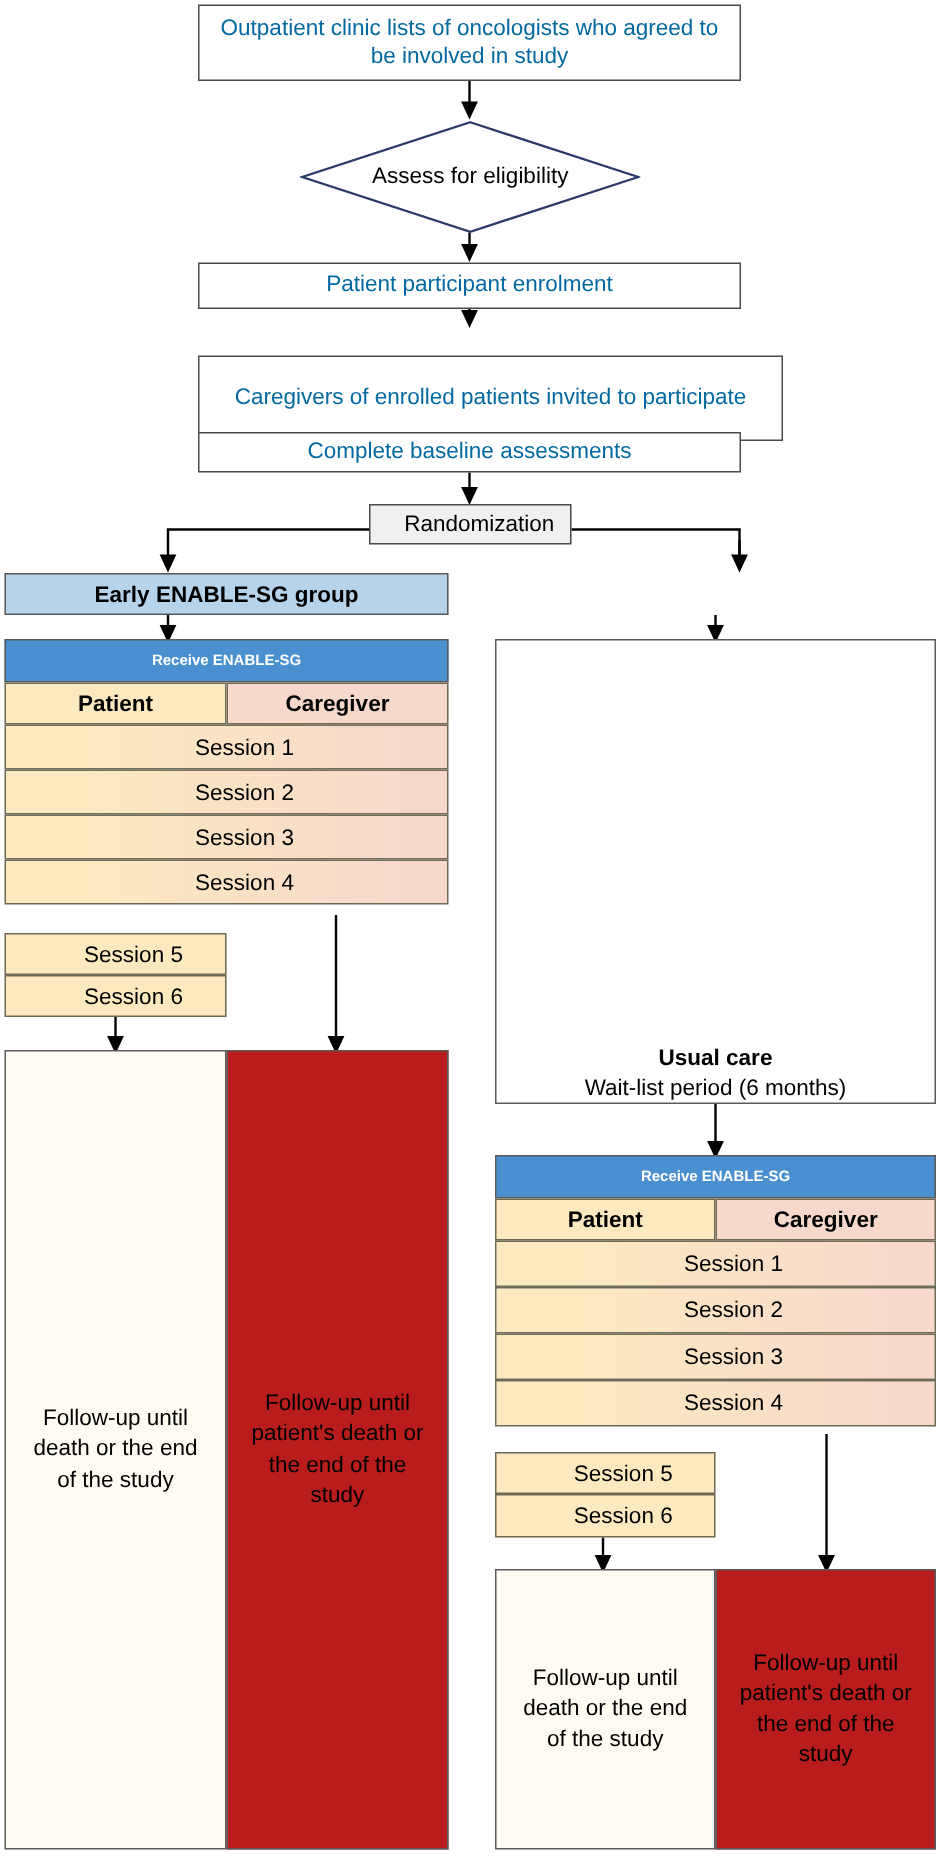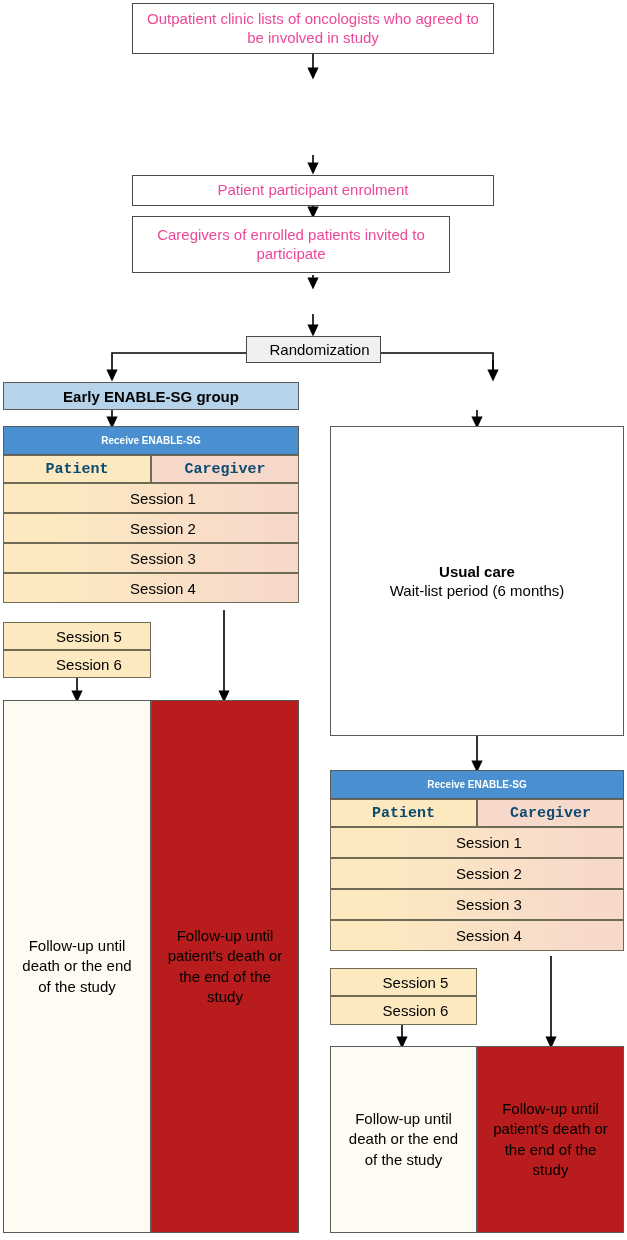--- a/index.html
+++ b/index.html
@@ -18,21 +18,21 @@
 
   
   .node {
     position: absolute;
     display: flex;
     align-items: center;
     justify-content: center;
     text-align: center;
     font-size: 15px;
     line-height: 1.25;
-    color: #ec4899;
+    color: #0369a1;
     background: #ffffff;
     border: 1.6px solid #4a4a4a;
   }
 
   .diamond-wrap {
     position: absolute;
   }
   .diamond-wrap svg { position: absolute; left: 0; top: 0; }
   .diamond-label {
     position: absolute;
@@ -72,23 +72,22 @@
     border: 1.6px solid #5a5a5a;
   }
 
   .colhdr {
     position: absolute;
     display: flex;
     align-items: center;
     justify-content: center;
     font-size: 15px;
     font-weight: bold;
-    color: #0c4a6e;
+    color: #000000;
     border: 1.4px solid #6e6a55;
-    font-family: Liberation Mono, monospace;
   }
   .colhdr.patient   { background: #fce9c0; }
   .colhdr.caregiver { background: #f7d9cc; }
 
   .sessrow {
     position: absolute;
     display: flex;
     align-items: center;
     justify-content: center;
     font-size: 15px;
@@ -182,25 +181,32 @@
       <line x1="477" y1="736" x2="477" y2="767" marker-end="url(#arw)"></line>
 
       <line x1="402" y1="1013" x2="402" y2="1043" marker-end="url(#arw)"></line>
 
       <line x1="551" y1="956" x2="551" y2="1043" marker-end="url(#arw)"></line>
     </g>
   </svg>
 
   <div class="node" style="left:132px; top:3px; width:362px; height:51px; padding:0 8px;">Outpatient clinic lists of oncologists who agreed to be involved in study</div>
 
+  <div class="diamond-wrap" style="left:200px; top:80px; width:227px; height:76px;">
+    <svg width="227" height="76">
+      <polygon points="113.5,1.5 225.5,38 113.5,74.5 1.5,38" fill="#ffffff" stroke="#2c3a6b" stroke-width="1.5"></polygon>
+    </svg>
+    <div class="diamond-label">Assess for eligibility</div>
+  </div>
 
   <div class="node" style="left:132px; top:175px; width:362px; height:31px;">Patient participant enrolment</div>
 
-  <div class="node" style="left:132px; top:216px; width:318px; height:57px; padding:0 10px;">Caregivers of enrolled patients invited to participate</div>
-
+  <div class="node" style="left:132px; top:237px; width:390px; height:57px; padding:0 10px;">Caregivers of enrolled patients invited to participate</div>
+
+  <div class="node" style="left:132px; top:288px; width:362px; height:27px;">Complete baseline assessments</div>
 
   <div class="randbox" style="left:246px; top:336px; width:135px; height:27px;">Randomization</div>
 
   <div class="grouphdr early" style="left:3px; top:382px; width:296px; height:28px;">Early ENABLE-SG group</div>
 
   <div class="recvbar" style="left:3px; top:426px; width:296px; height:29px;">Receive ENABLE-SG</div>
 
   <div class="colhdr patient" style="left:3px; top:455px; width:148px; height:28px;">Patient</div>
   <div class="colhdr caregiver" style="left:151px; top:455px; width:148px; height:28px;">Caregiver</div>
 
@@ -210,21 +216,21 @@
   <div class="sessrow" style="left:3px; top:573px; width:296px; height:30px;">Session 4</div>
 
   <div class="sessrow half" style="left:3px; top:610px; width:148px; height:28px;">Session 5</div>
   <div class="sessrow half" style="left:3px; top:638px; width:148px; height:28px;">Session 6</div>
 
   <div class="followup left" style="left:3px; top:700px; width:148px; height:533px; padding:0 12px;">Follow-up until death or the end of the study</div>
   <div class="followup right" style="left:151px; top:700px; width:148px; height:533px; padding:0 12px;">Follow-up until patient's death or the end of the study</div>
 
   <div class="grouphdr wait" style="left:330px; top:382px; width:294px; height:28px;margin-top:48px;">Wait-list control group</div>
 
-  <div class="usualcare" style="left:330px; top:426px; width:294px; height:310px;">
+  <div class="usualcare" style="left:330px; top:426px; width:294px; height:310px;justify-content:flex-end;">
     <div class="uc-title">Usual care</div>
     <div>Wait-list period (6 months)</div>
   </div>
 
   <div class="recvbar" style="left:330px; top:770px; width:294px; height:29px;">Receive ENABLE-SG</div>
 
   <div class="colhdr patient" style="left:330px; top:799px; width:147px; height:28px;">Patient</div>
   <div class="colhdr caregiver" style="left:477px; top:799px; width:147px; height:28px;">Caregiver</div>
 
   <div class="sessrow" style="left:330px; top:827px; width:294px; height:31px;">Session 1</div>

